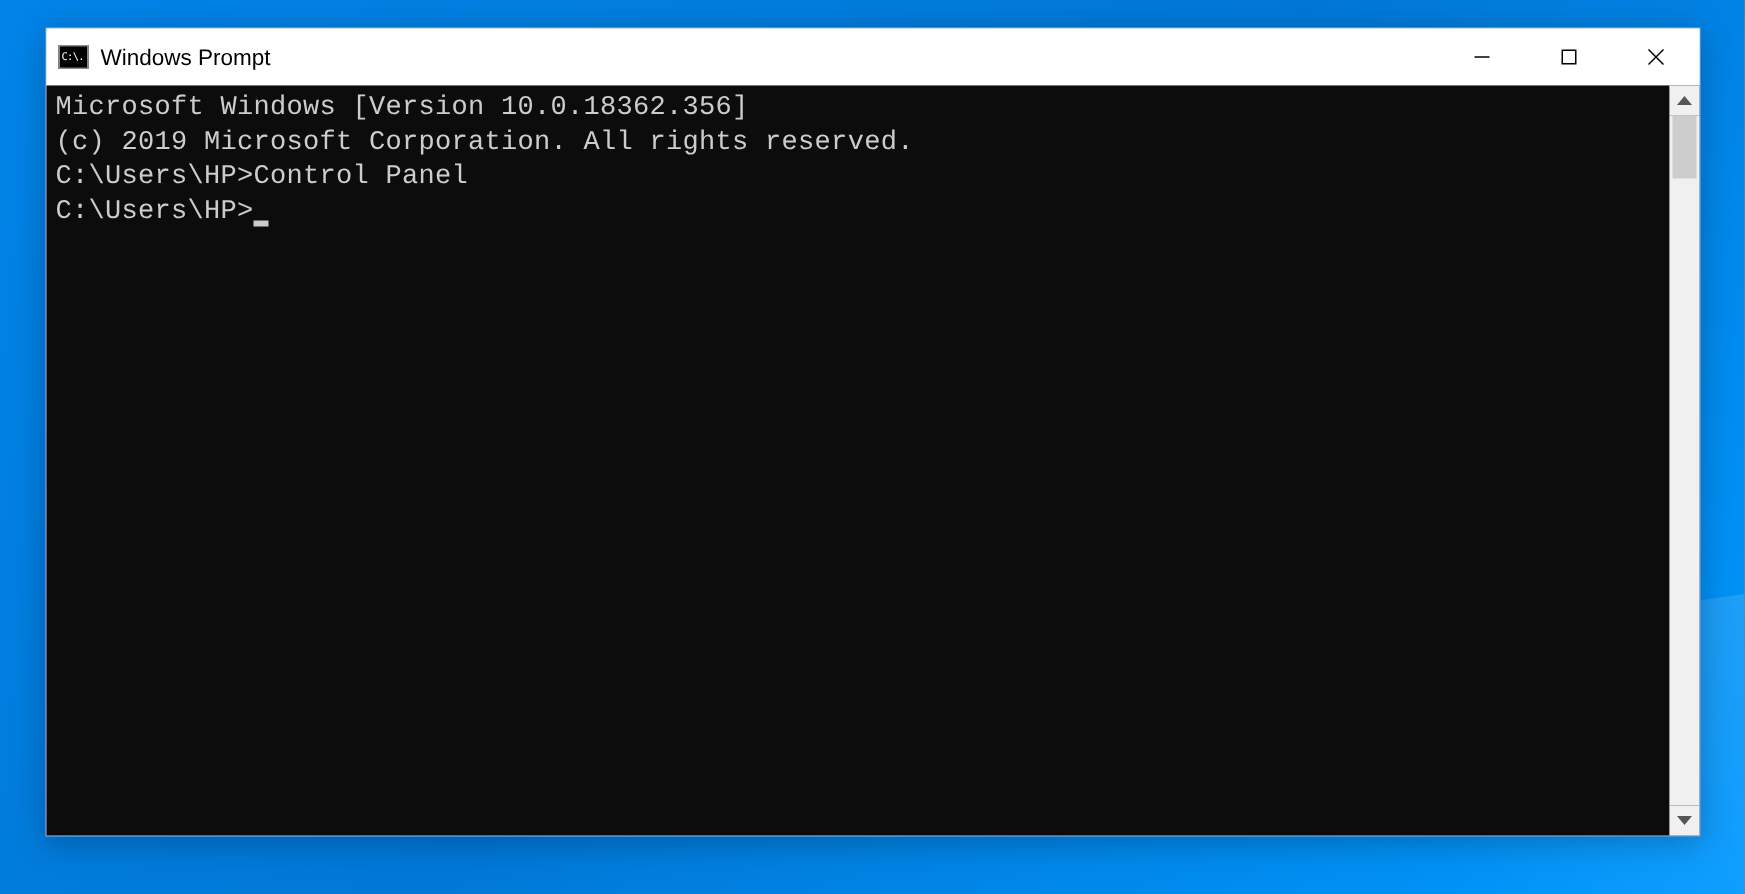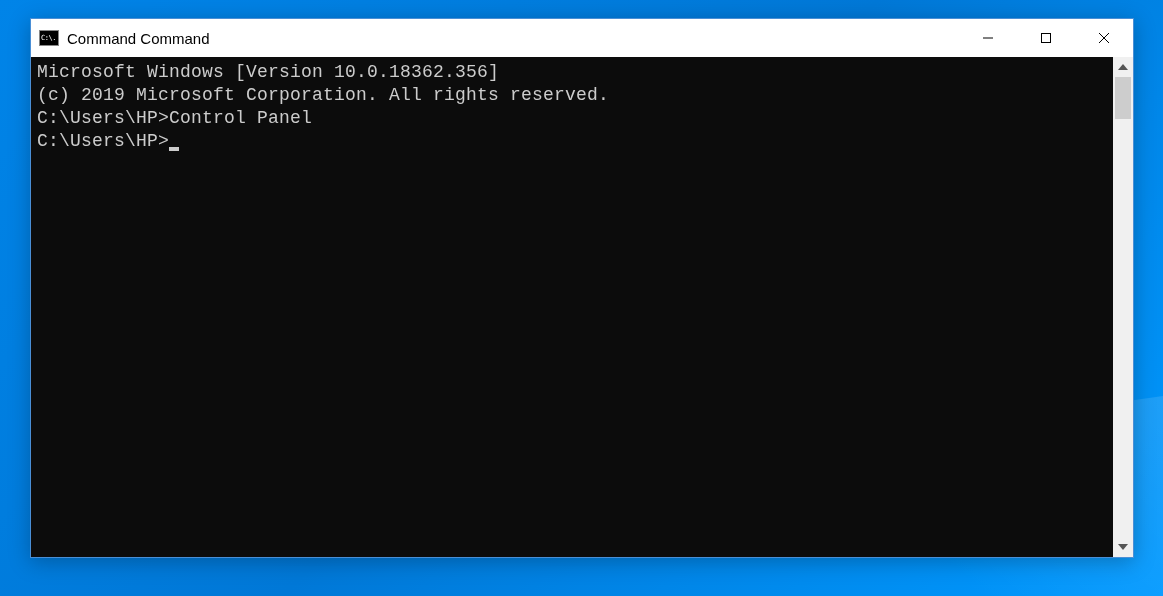--- a/index.html
+++ b/index.html
@@ -152,21 +152,21 @@
 </head>
 <body>
 
 <div class="desktop-bg-shape"></div>
 
 <div class="window">
   <div class="titlebar">
     <div class="titlebar-icon">
       <span class="titlebar-icon-text">C:\.</span>
     </div>
-    <span class="titlebar-label">Command Command</span>
+    <span class="titlebar-label">Windows Prompt</span>
     <div class="titlebar-controls">
       <button class="titlebar-btn">
         <svg width="12" height="12" viewBox="0 0 12 12">
           <line x1="1" y1="6" x2="11" y2="6"></line>
         </svg>
       </button>
       <button class="titlebar-btn">
         <svg width="12" height="12" viewBox="0 0 12 12">
           <rect x="1.5" y="1.5" width="9" height="9"></rect>
         </svg>

